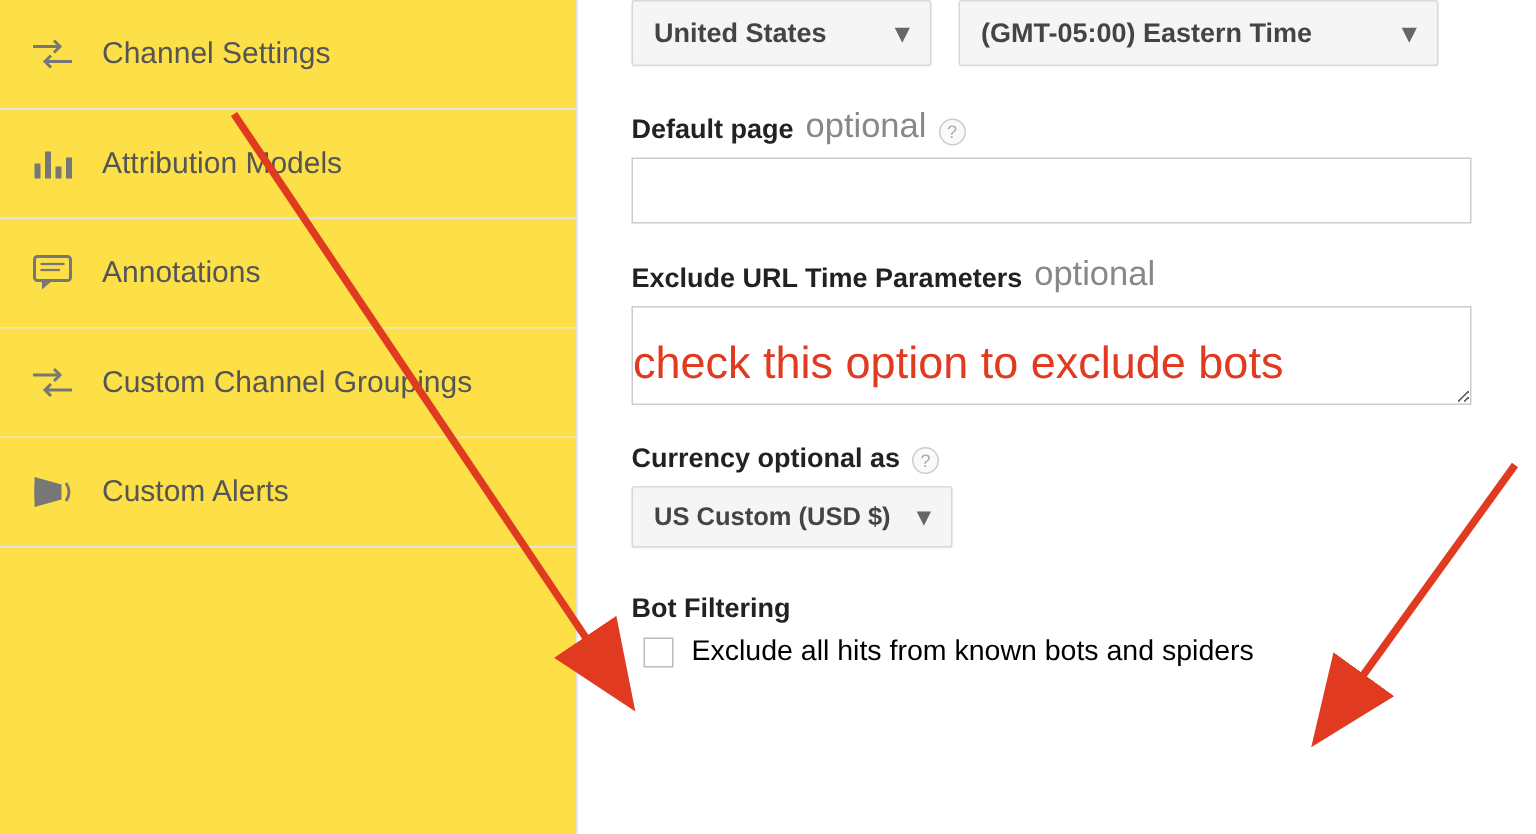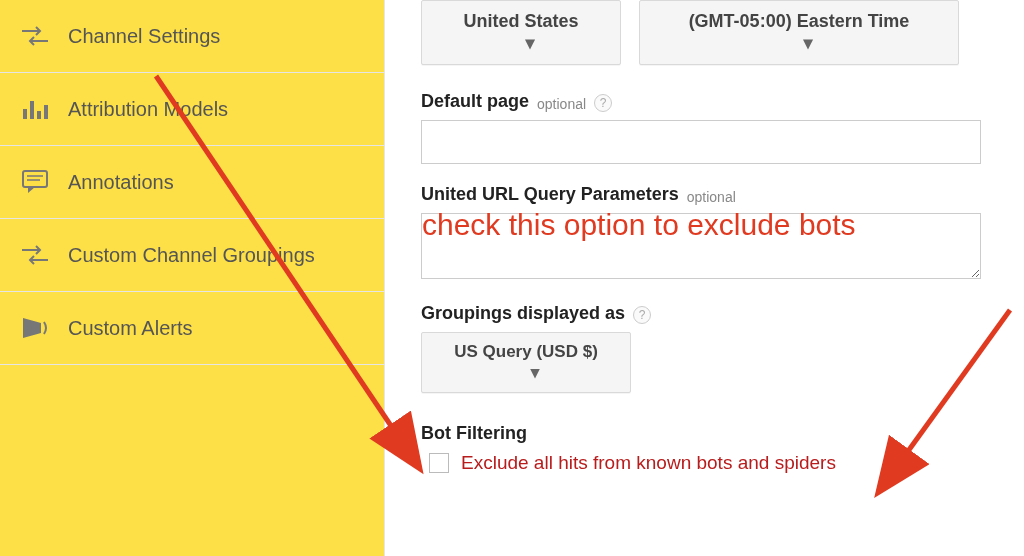--- a/index.html
+++ b/index.html
@@ -62,29 +62,28 @@
       border: 1px solid #d9d9d9;
       border-radius: 2px;
       padding: 10px 14px;
       font-size: 18px;
       font-weight: bold;
       color: #444;
       cursor: pointer;
       min-width: 200px;
       justify-content: space-between;
       box-shadow: 0 1px 0 rgba(0,0,0,0.04);
-      flex-direction: column;
     }
     .dropdown .caret { margin-left: 18px; color: #666; }
     .dropdown.wide { min-width: 320px; }
     .form-group { margin-top: 14px; margin-bottom: 20px; }
     .label-row { display: flex; align-items: flex-end; gap: 8px; margin-bottom: 8px; }
     .form-label { font-size: 18px; font-weight: bold; color: #222; }
     .form-label.plain { font-weight: bold; }
-    .opt-text { font-size: 14px; color: #888; font-weight: normal; }
+    .opt-text { font-size: 23px; color: #888; font-weight: normal; }
     .help-ic {
       width: 18px; height: 18px; border: 1px solid #ccc; border-radius: 50%;
       display: inline-flex; align-items: center; justify-content: center;
       font-size: 12px; color: #aaa; background: #fafafa;
     }
     .text-input {
       width: 560px;
       height: 44px;
       border: 1px solid #ccc;
       background: #fff;
@@ -97,21 +96,21 @@
       width: 560px;
     }
     .dropdown.small { min-width: 210px; font-size: 17px; padding: 9px 14px; }
     .checkbox-row {
       display: flex; align-items: center; gap: 12px; margin-top: 8px;
     }
     .cb {
       width: 20px; height: 20px; border: 1px solid #bbb; background: #fff;
       display: inline-block;
     }
-    .cb-label { font-size: 19px; color: #b91c1c; }
+    .cb-label { font-size: 19px; color: #000000; }
     .annot-text {
       position: absolute;
       color: #e03a20;
       font-size: 30px;
       line-height: 1.25;
       font-family: Verdana, Arial, sans-serif;
       z-index: 20;
     }
     svg.arrow { position: absolute; pointer-events: none; z-index: 15; }
   </style>
@@ -201,51 +200,51 @@
       <div class="label-row">
         <span class="form-label">Default page</span>
         <span class="opt-text">optional</span>
         <span class="help-ic">?</span>
       </div>
       <input class="text-input" type="text" value="" style="">
     </div>
 
     <div class="form-group">
       <div class="label-row">
-        <span class="form-label">United URL Query Parameters</span>
+        <span class="form-label">Exclude URL Time Parameters</span>
         <span class="opt-text">optional</span>
       </div>
       <textarea class="text-input" style=""></textarea>
     </div>
 
     <div class="form-group">
       <div class="label-row">
-        <span class="form-label">Groupings displayed as</span>
+        <span class="form-label">Currency optional as</span>
         <span class="help-ic">?</span>
       </div>
       <div class="dropdown small">
-        <span>US Query (USD $)</span>
+        <span>US Custom (USD $)</span>
         <span class="caret">▾</span>
       </div>
     </div>
 
     <div class="form-group" style="margin-top:30px;">
       <div class="label-row">
         <span class="form-label plain">Bot Filtering</span>
       </div>
       <div class="checkbox-row" style="padding-left:8px;">
         <span class="cb"></span>
         <span class="cb-label">Exclude all hits from known bots and spiders</span>
       </div>
     </div>
 
   </div>
 </div>
 
-<div class="annot-text" style="left:422px; top:206px; width:560px;">
+<div class="annot-text" style="left:422px; top:224px; width:560px;">
   <span>check this option to exclude bots</span>
 </div>
 
 <svg class="arrow" style="left:0; top:0;" width="1024" height="556">
   <defs>
     <marker id="ah1" markerWidth="14" markerHeight="14" refX="10" refY="5" orient="auto">
       <polygon points="0,0 12,5 0,10" fill="#e03a20"></polygon>
     </marker>
   </defs>
   <line x1="156" y1="76" x2="418" y2="466" stroke="#e03a20" stroke-width="5" marker-end="url(#ah1)"></line>

